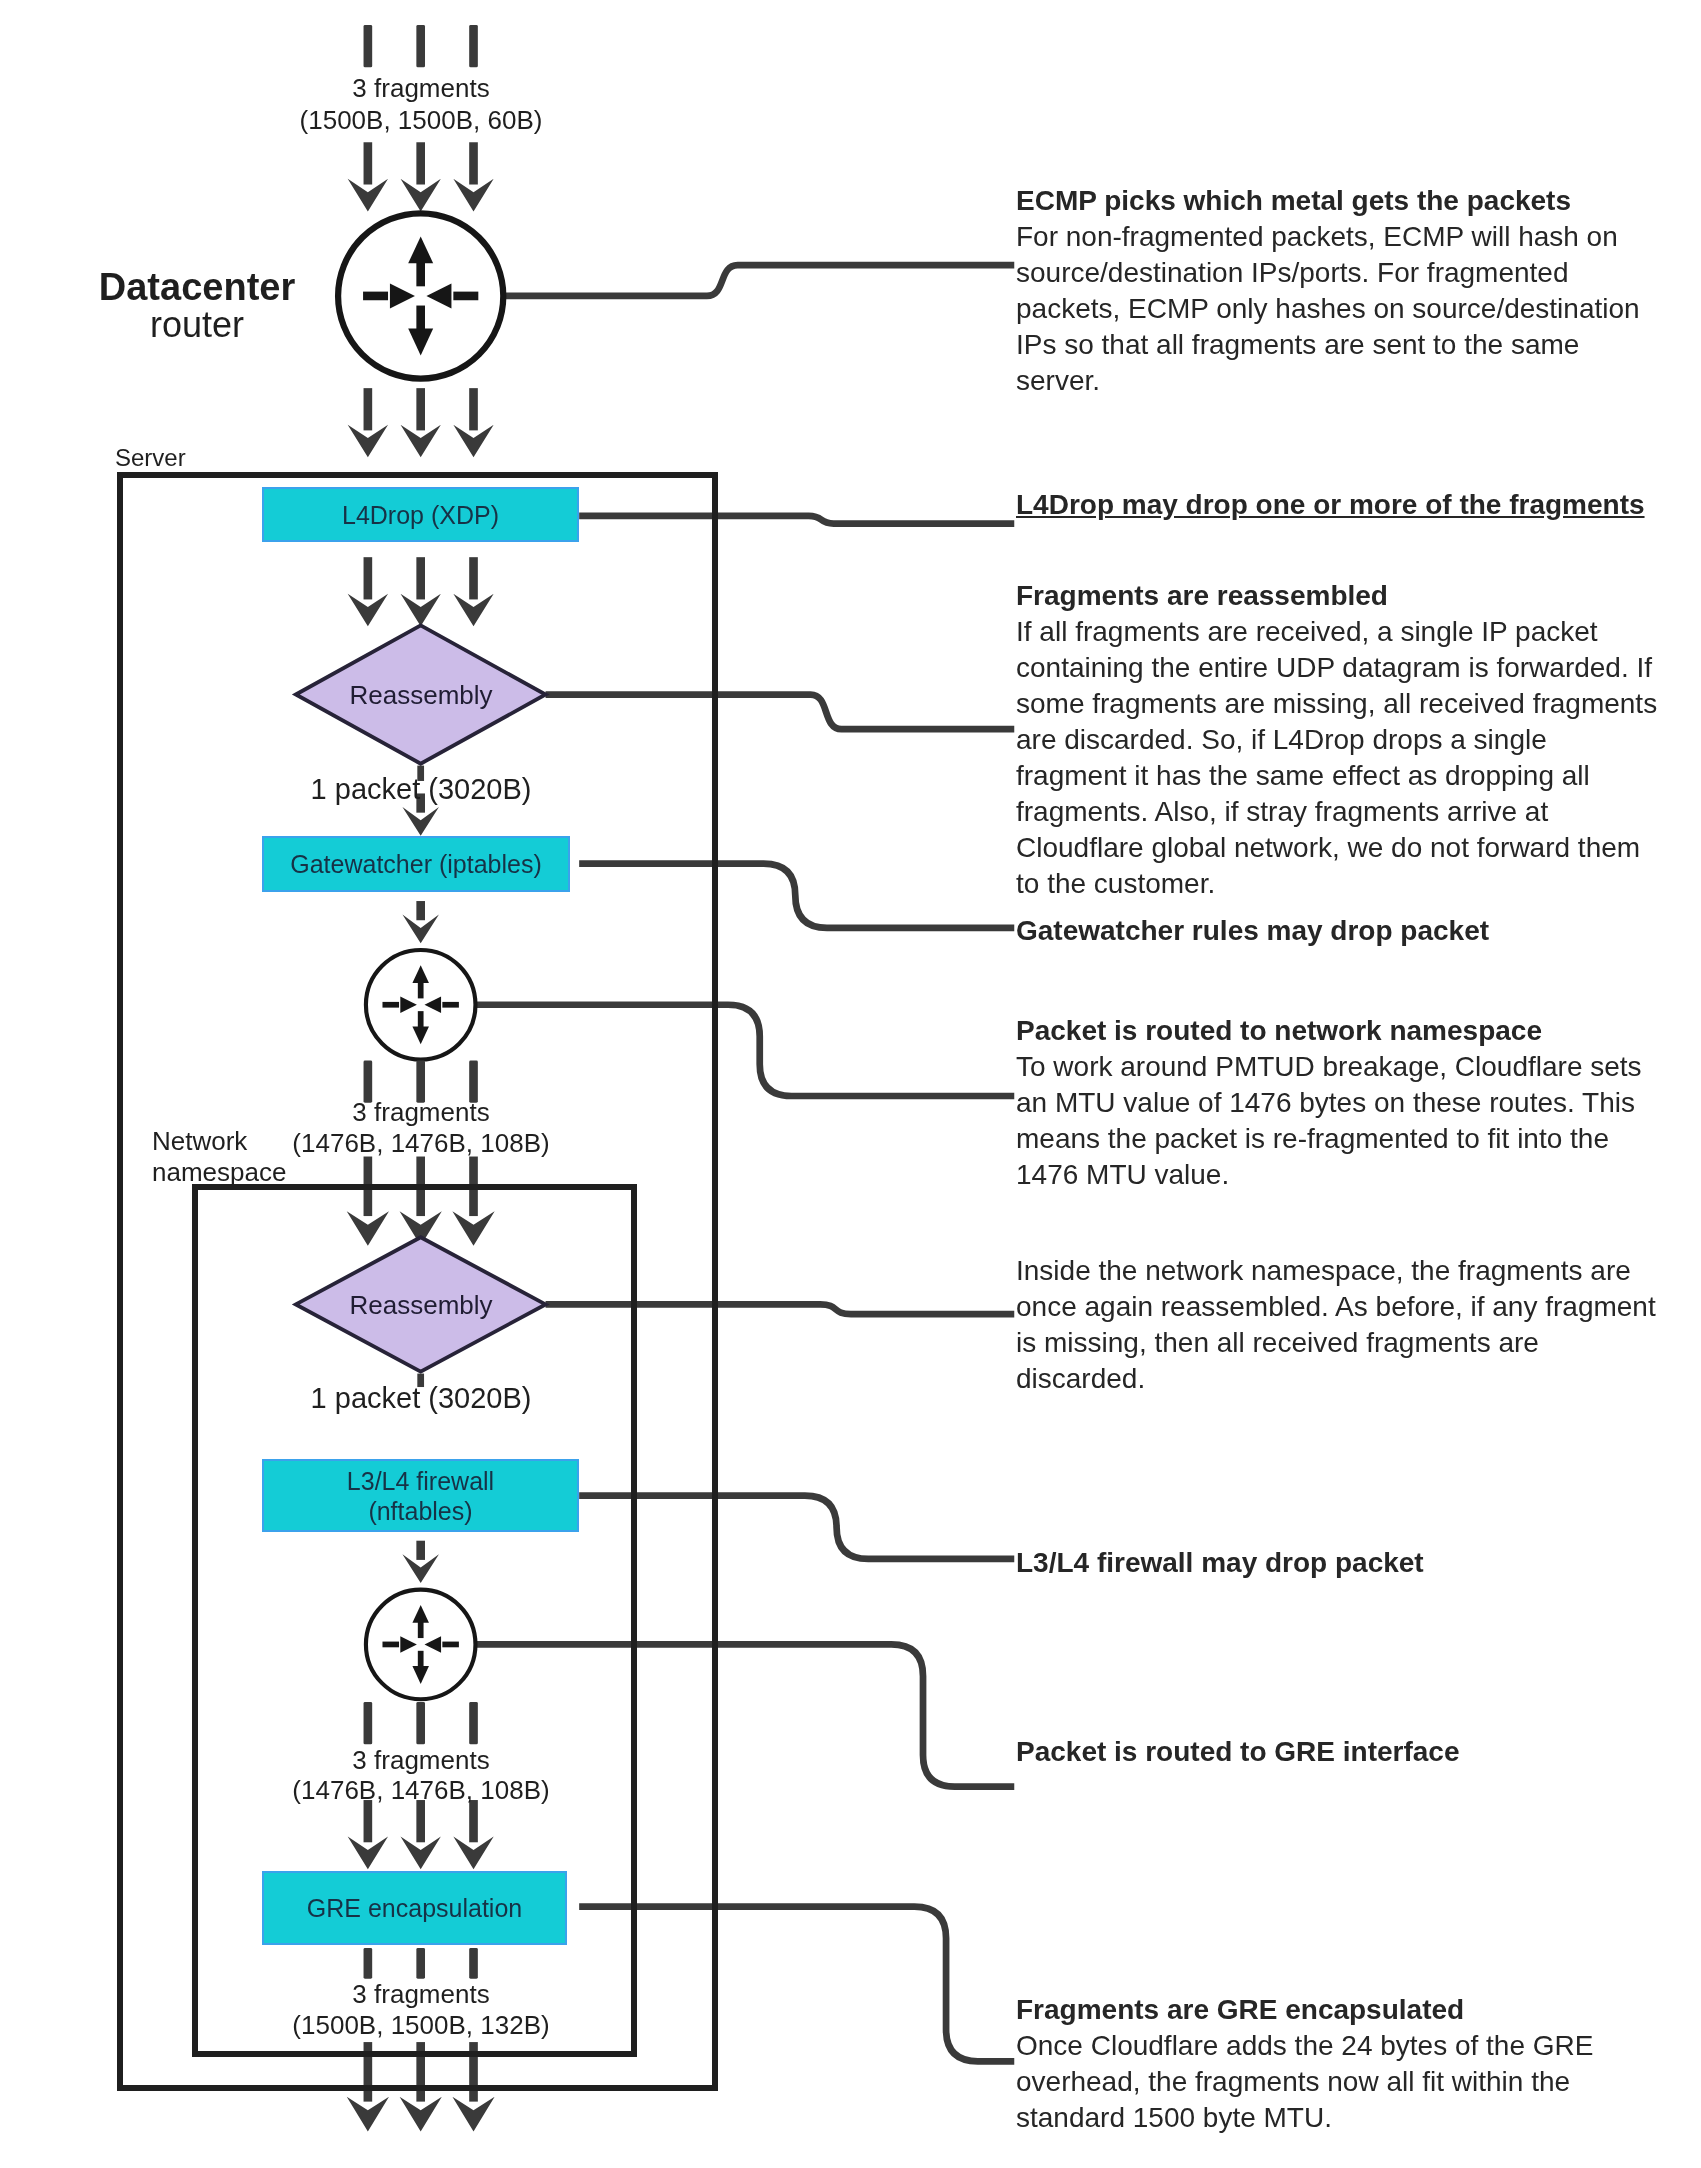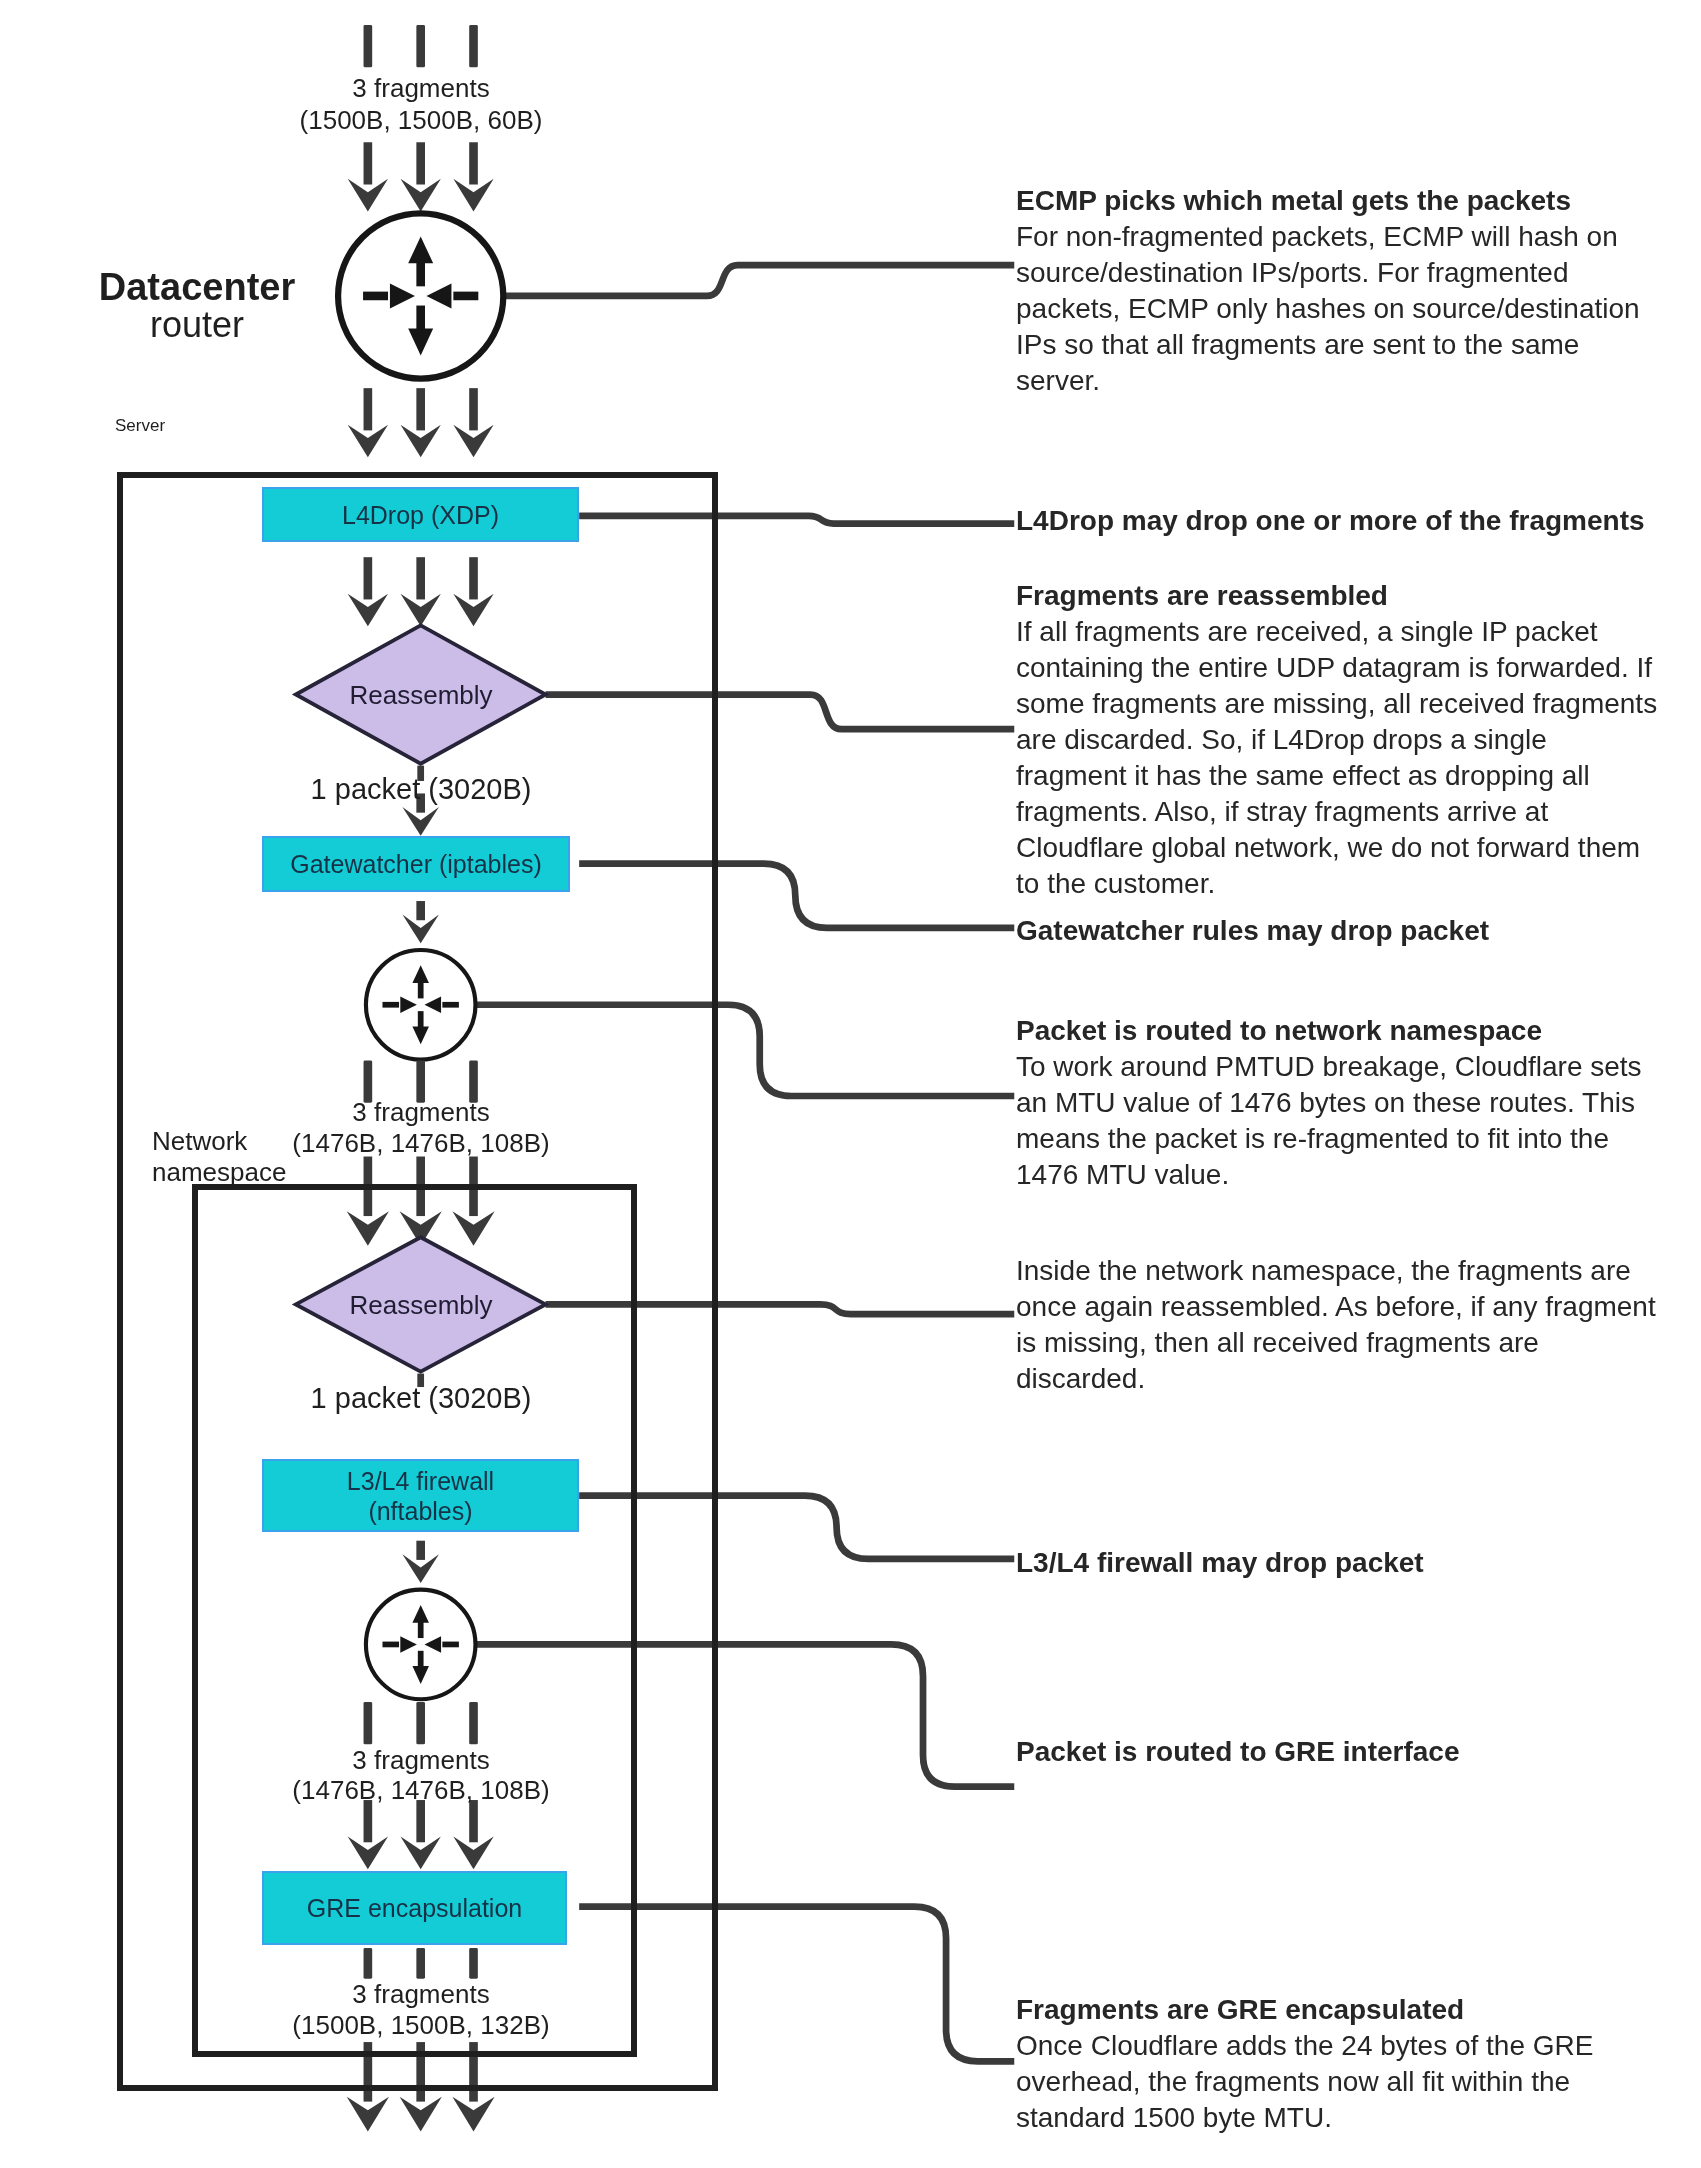--- a/index.html
+++ b/index.html
@@ -168,21 +168,21 @@
   <div class="cyanbox" style="left:262px;top:1871px;width:305px;height:74px;">
     <span>GRE encapsulation</span>
   </div>
 
   <div class="dlabel" style="top:73px;">3 fragments</div>
   <div class="dlabel" style="top:105px;">(1500B, 1500B, 60B)</div>
 
   <div class="sideleft" style="left:197px;top:268px;transform:translateX(-50%);font-size:38px;line-height:38px;font-weight:bold;">Datacenter</div>
   <div class="sideleft" style="left:197px;top:306px;transform:translateX(-50%);font-size:36px;line-height:38px;">router</div>
 
-  <div class="sideleft" style="left:115px;top:410px;font-size:17px;line-height:31px;">Server</div>
+  <div class="sideleft" style="left:115px;top:442px;font-size:24px;line-height:31px;">Server</div>
 
   <div class="diamond-text" style="top:695px;">Reassembly</div>
   <div class="dlabel dlabel-lg" style="top:774px;">1 packet (3020B)</div>
 
   <div class="dlabel" style="top:1097px;">3 fragments</div>
   <div class="dlabel" style="top:1128px;">(1476B, 1476B, 108B)</div>
 
   <div class="sideleft" style="left:152px;top:1126px;font-size:26px;line-height:31px;">Network</div>
   <div class="sideleft" style="left:152px;top:1157px;font-size:26px;line-height:31px;">namespace</div>
 
@@ -192,21 +192,21 @@
   <div class="dlabel" style="top:1745px;">3 fragments</div>
   <div class="dlabel" style="top:1775px;">(1476B, 1476B, 108B)</div>
 
   <div class="dlabel" style="top:1979px;">3 fragments</div>
   <div class="dlabel" style="top:2010px;">(1500B, 1500B, 132B)</div>
 
   <div class="note" style="top:183px;">
     <div class="note-title">ECMP picks which metal gets the packets</div>
     <div class="note-body">For non-fragmented packets, ECMP will hash on source/destination IPs/ports. For fragmented packets, ECMP only hashes on source/destination IPs so that all fragments are sent to the same server.</div>
   </div>
-  <div class="note" style="top:503px;">
+  <div class="note" style="top:487px;text-decoration:underline;">
     <div class="note-title">L4Drop may drop one or more of the fragments</div>
     <div class="note-body"></div>
   </div>
   <div class="note" style="top:578px;">
     <div class="note-title">Fragments are reassembled</div>
     <div class="note-body">If all fragments are received, a single IP packet containing the entire UDP datagram is forwarded. If some fragments are missing, all received fragments are discarded. So, if L4Drop drops a single fragment it has the same effect as dropping all fragments. Also, if stray fragments arrive at Cloudflare global network, we do not forward them to the customer.</div>
   </div>
   <div class="note" style="top:913px;">
     <div class="note-title">Gatewatcher rules may drop packet</div>
     <div class="note-body"></div>

